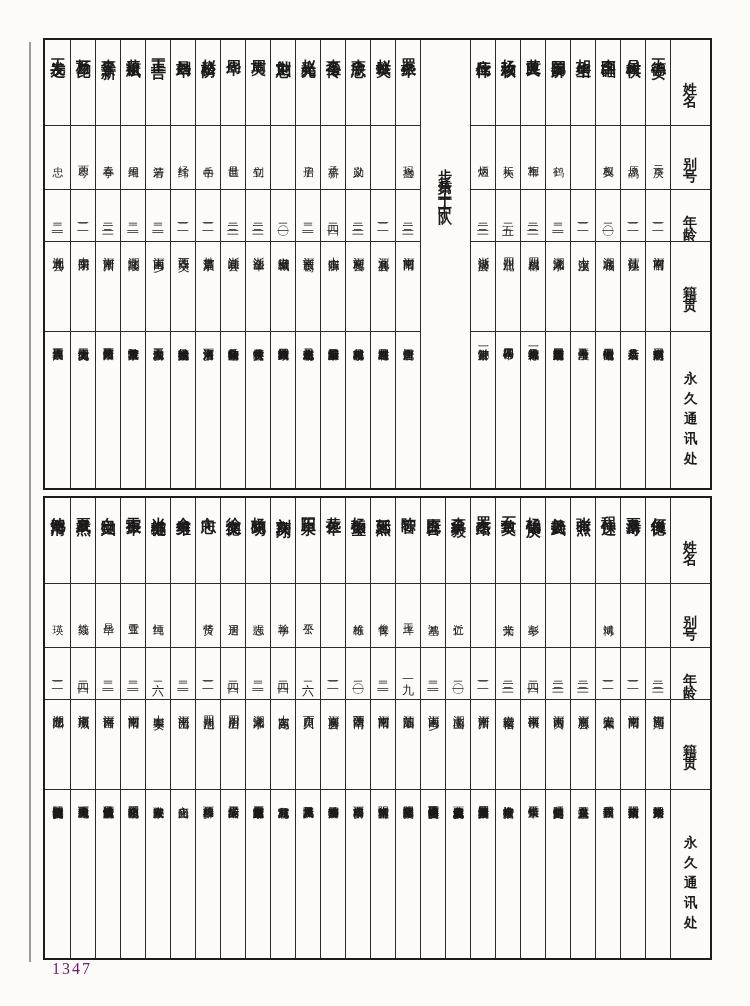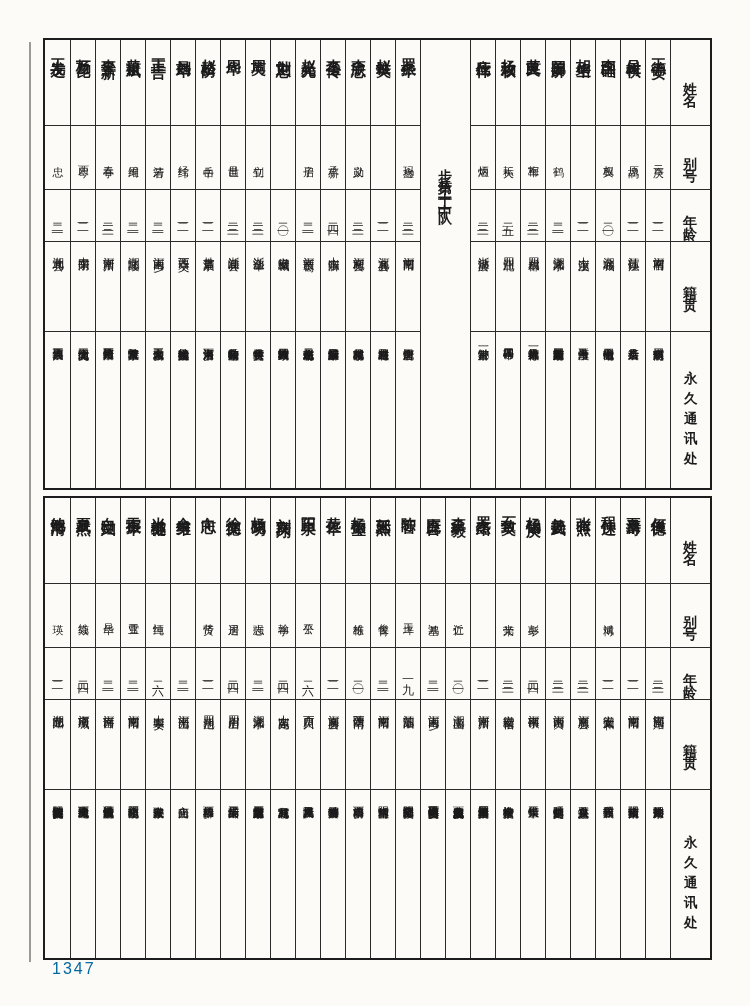--- a/index.html
+++ b/index.html
@@ -66,22 +66,22 @@
   .col.header .cell{align-items:center;padding:0;}
   .col.header .vtext{font-weight:700;font-size:14px;}
   .col.header .cell.name .vtext,
   .col.header .cell.alias .vtext,
   .col.header .cell.age .vtext,
   .col.header .cell.origin .vtext{letter-spacing:12px;}
   .col.header .cell.addr .vtext{letter-spacing:20px;font-size:13.5px;}
 
   .page-number{
     position:absolute;left:52px;top:960px;
-    font-size:16px;letter-spacing:2px;color:#0369a1;
-    font-family:Liberation Sans, sans-serif;
+    font-size:16px;letter-spacing:2px;color:#701a75;
+    font-family:Liberation Serif, serif;
   }
 </style>
 </head>
 <body>
 
 <div class="page">
 
   <div class="scan-gutter"></div>
 
   <section class="roster" id="table-top">

